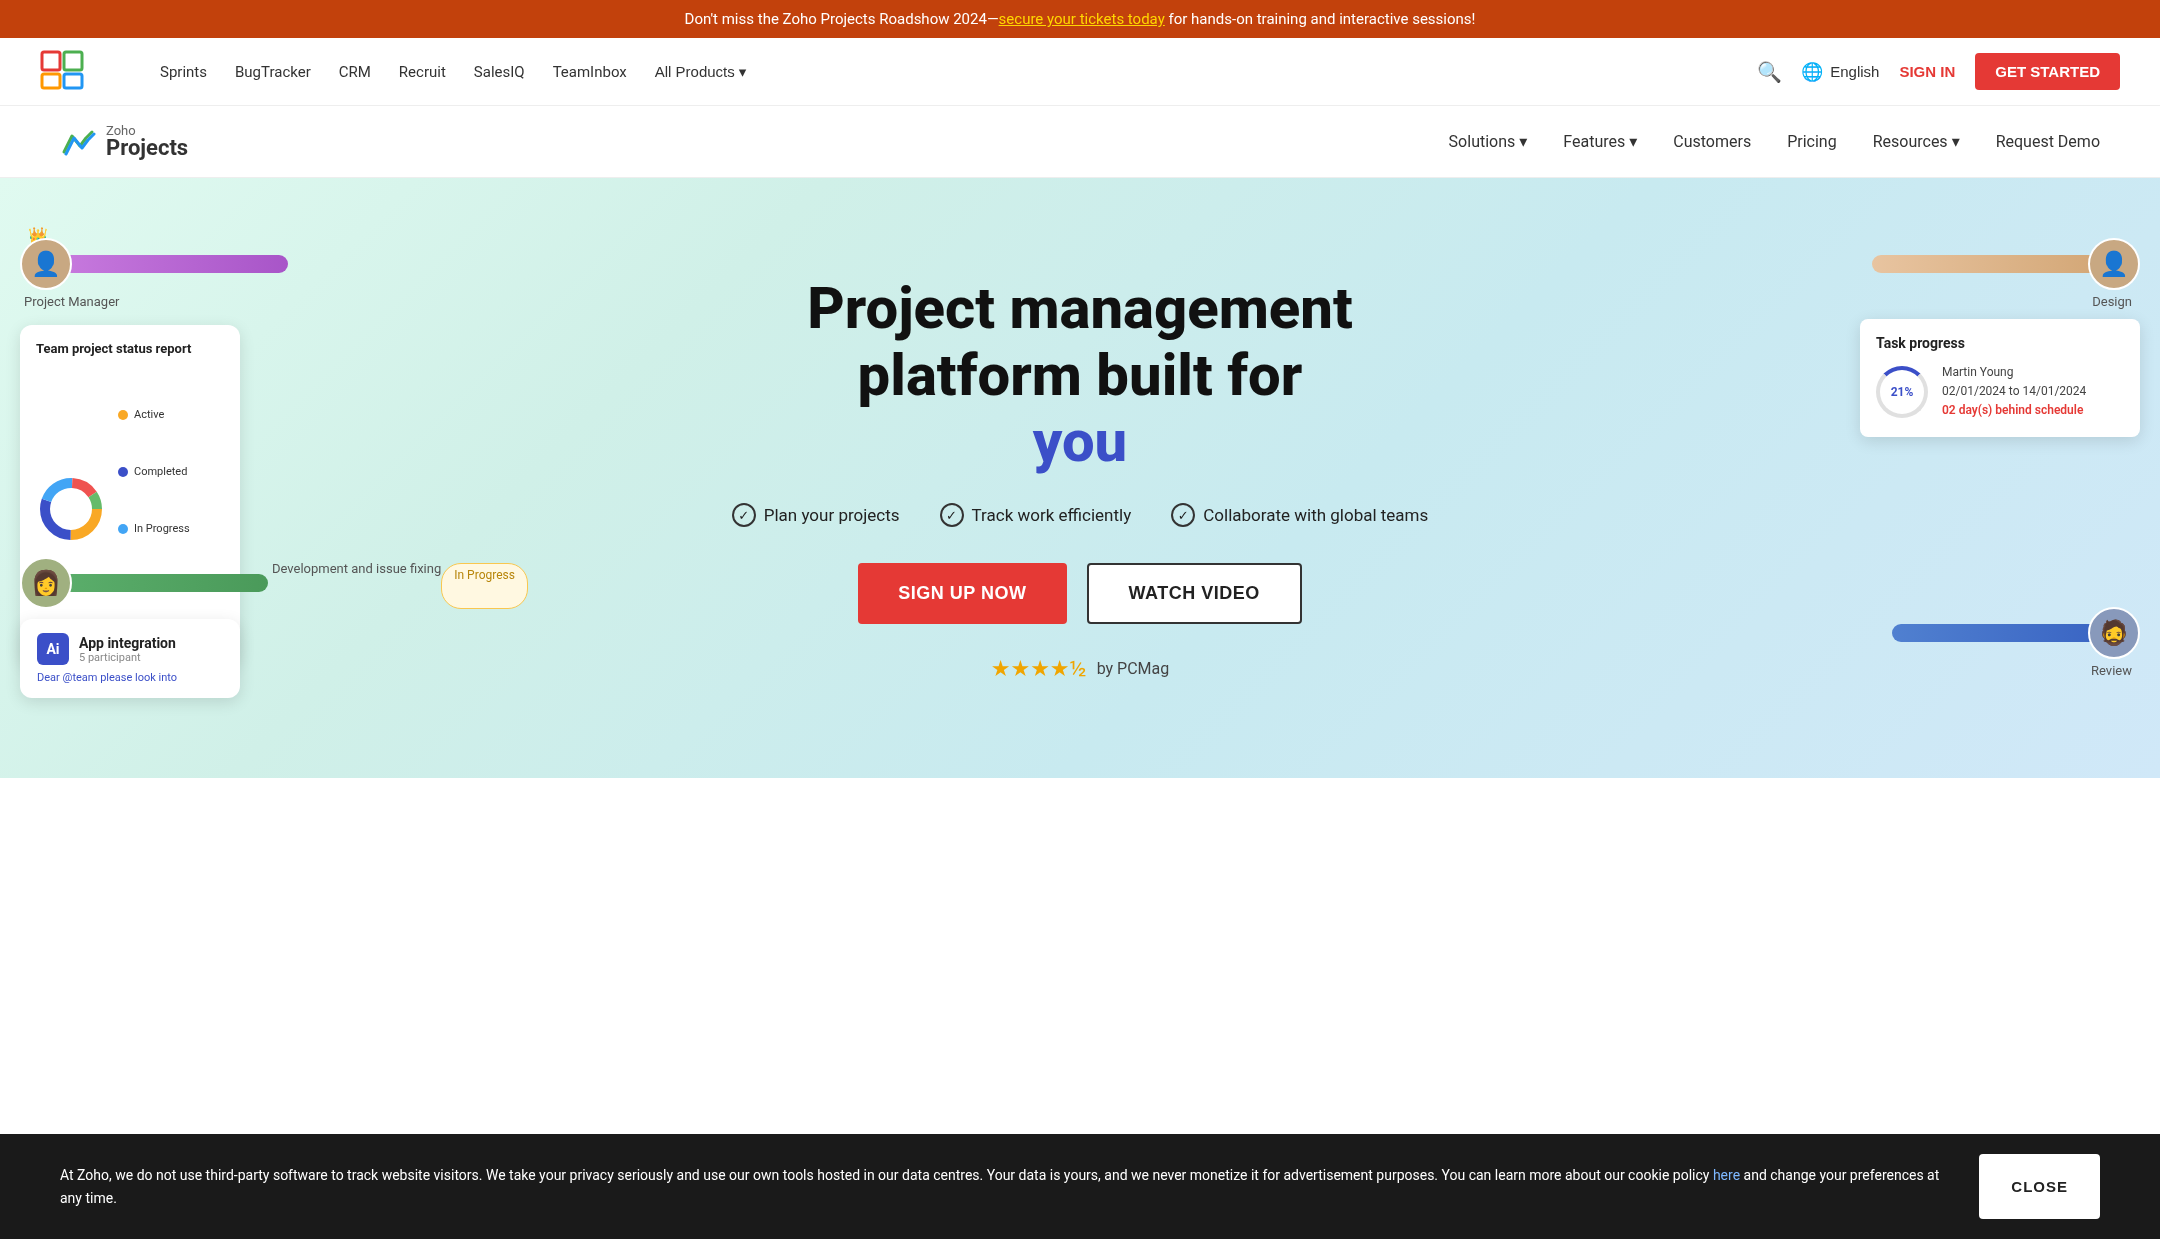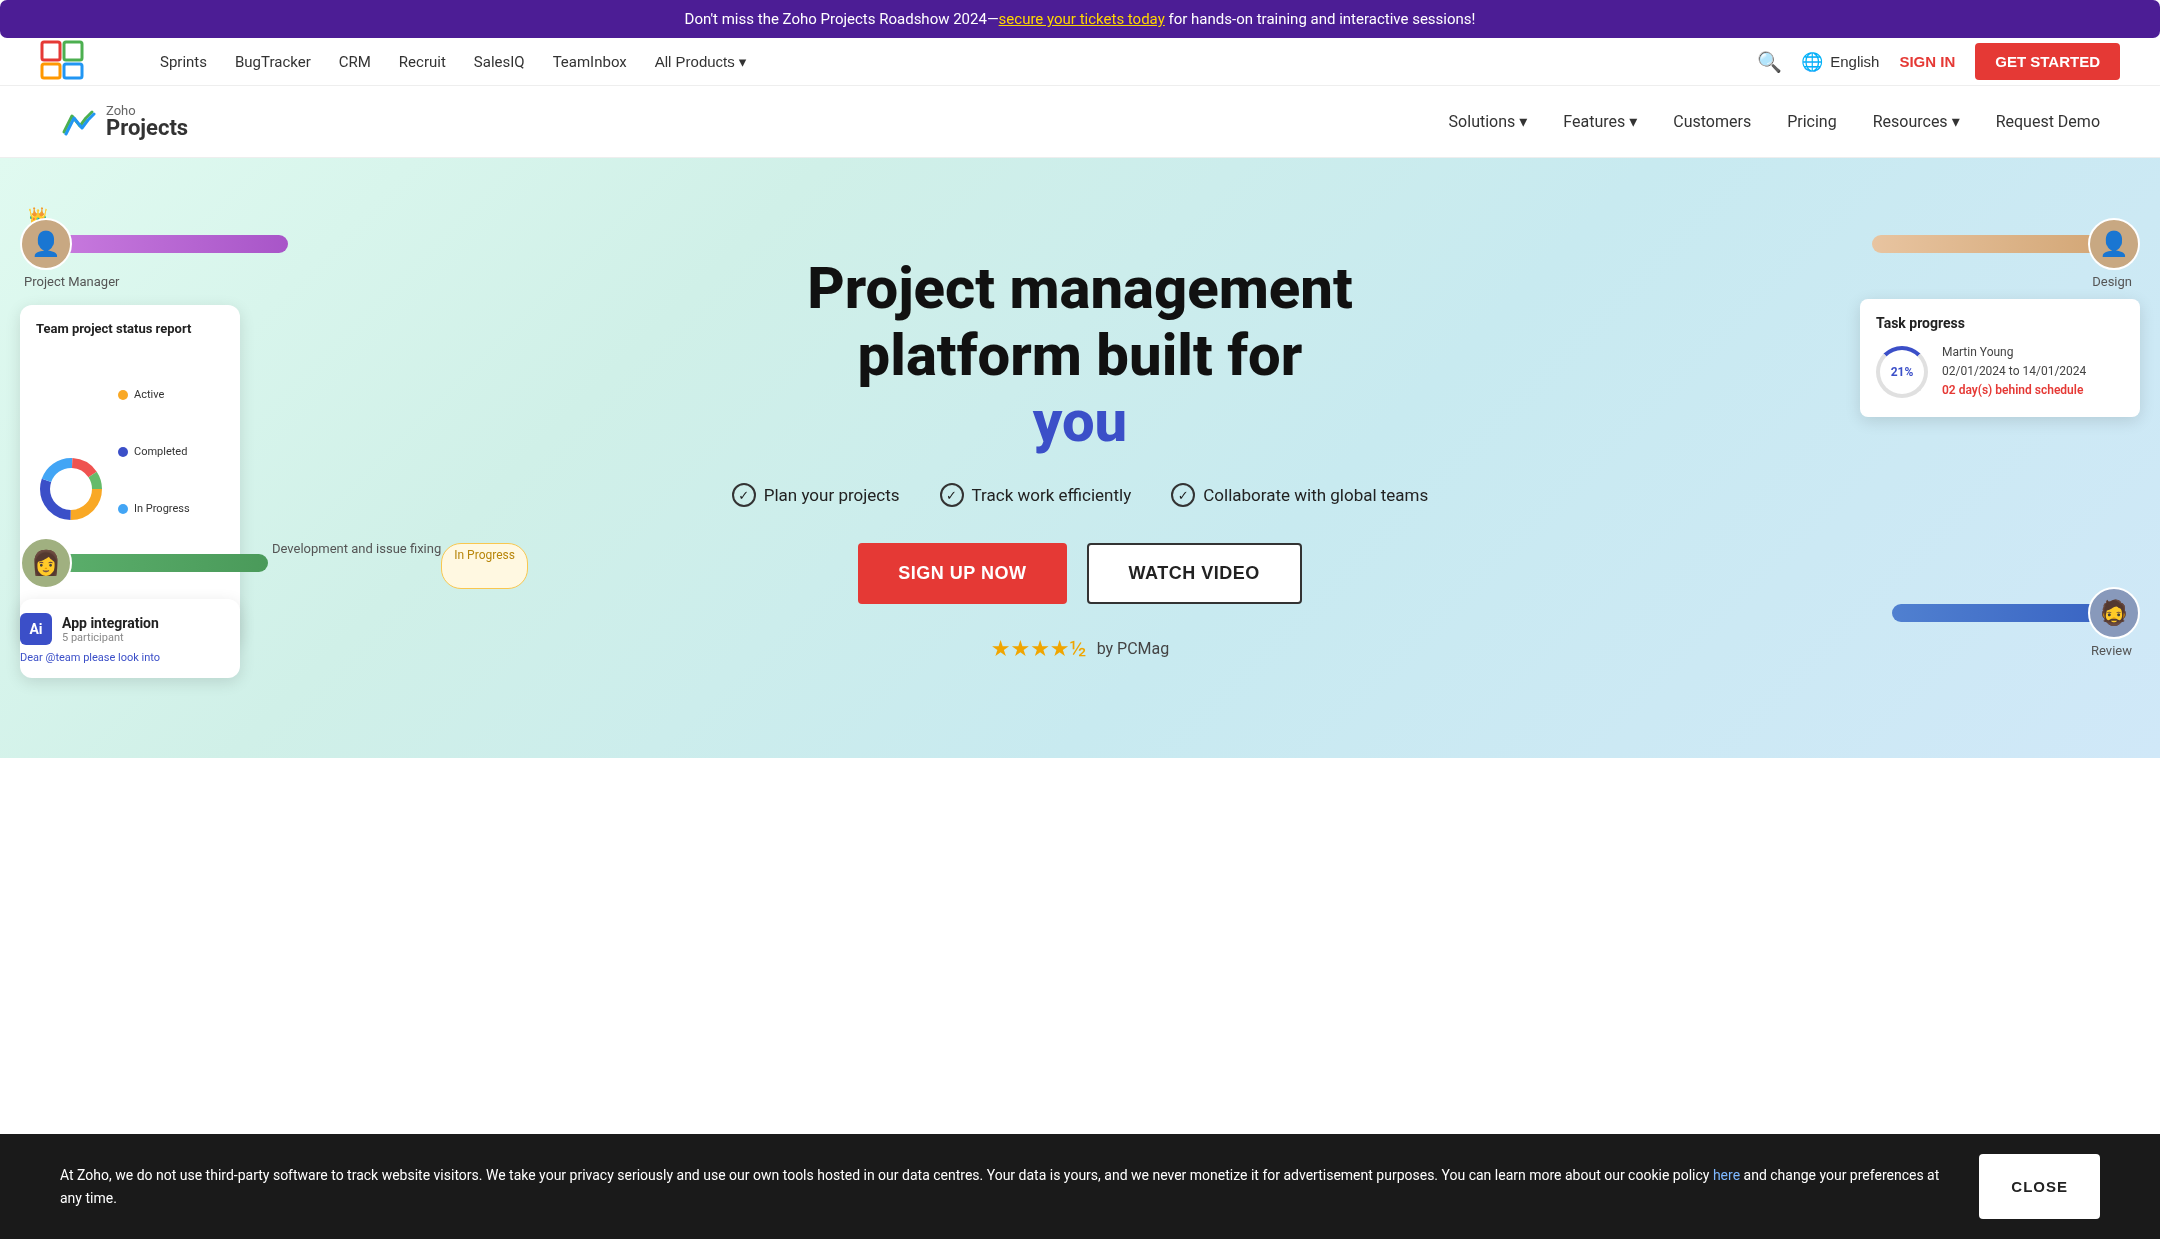--- a/index.html
+++ b/index.html
@@ -1,34 +1,33 @@
 <!DOCTYPE html>
 <html><head>
   <meta charset="utf-8">
   <style>
     * { margin: 0; padding: 0; box-sizing: border-box; }
     body { font-family: -apple-system, BlinkMacSystemFont, 'Segoe UI', Roboto, sans-serif; overflow-x: hidden; }
 
     
     .announcement-bar {
-      background: #4c1d95;
+      background: #c2410c;
       color: white;
       text-align: center;
       padding: 10px 20px;
       font-size: 15px;
-      border-radius: 7px;
     }
     .announcement-bar a { color: #ffd700; text-decoration: underline; }
 
     
     .top-nav {
       display: flex;
       align-items: center;
       padding: 0 40px;
-      height: 48px;
+      height: 68px;
       background: white;
       border-bottom: 1px solid #eee;
       position: relative;
     }
     .top-nav-logo { width: 80px; margin-right: 40px; }
     .top-nav-logo svg { width: 80px; height: 44px; }
     .top-nav-links { display: flex; gap: 28px; flex: 1; }
     .top-nav-links a {
       color: #333;
       text-decoration: none;
@@ -317,21 +316,21 @@
     }
     .dev-label {
       font-size: 13px;
       color: #555;
       margin-top: 4px;
       margin-left: 4px;
     }
     .app-integration-card {
       background: white;
       border-radius: 12px;
-      padding: 14px 0;
+      padding: 14px 17px;
       width: 220px;
       margin-top: 10px;
       box-shadow: 0 4px 16px rgba(0,0,0,0.12);
     }
     .ai-icon-row { display: flex; align-items: center; gap: 10px; margin-bottom: 4px; }
     .ai-icon {
       width: 32px; height: 32px; border-radius: 6px;
       background: #3b4fc8; color: white; font-size: 14px; font-weight: 700;
       display: flex; align-items: center; justify-content: center;
     }

